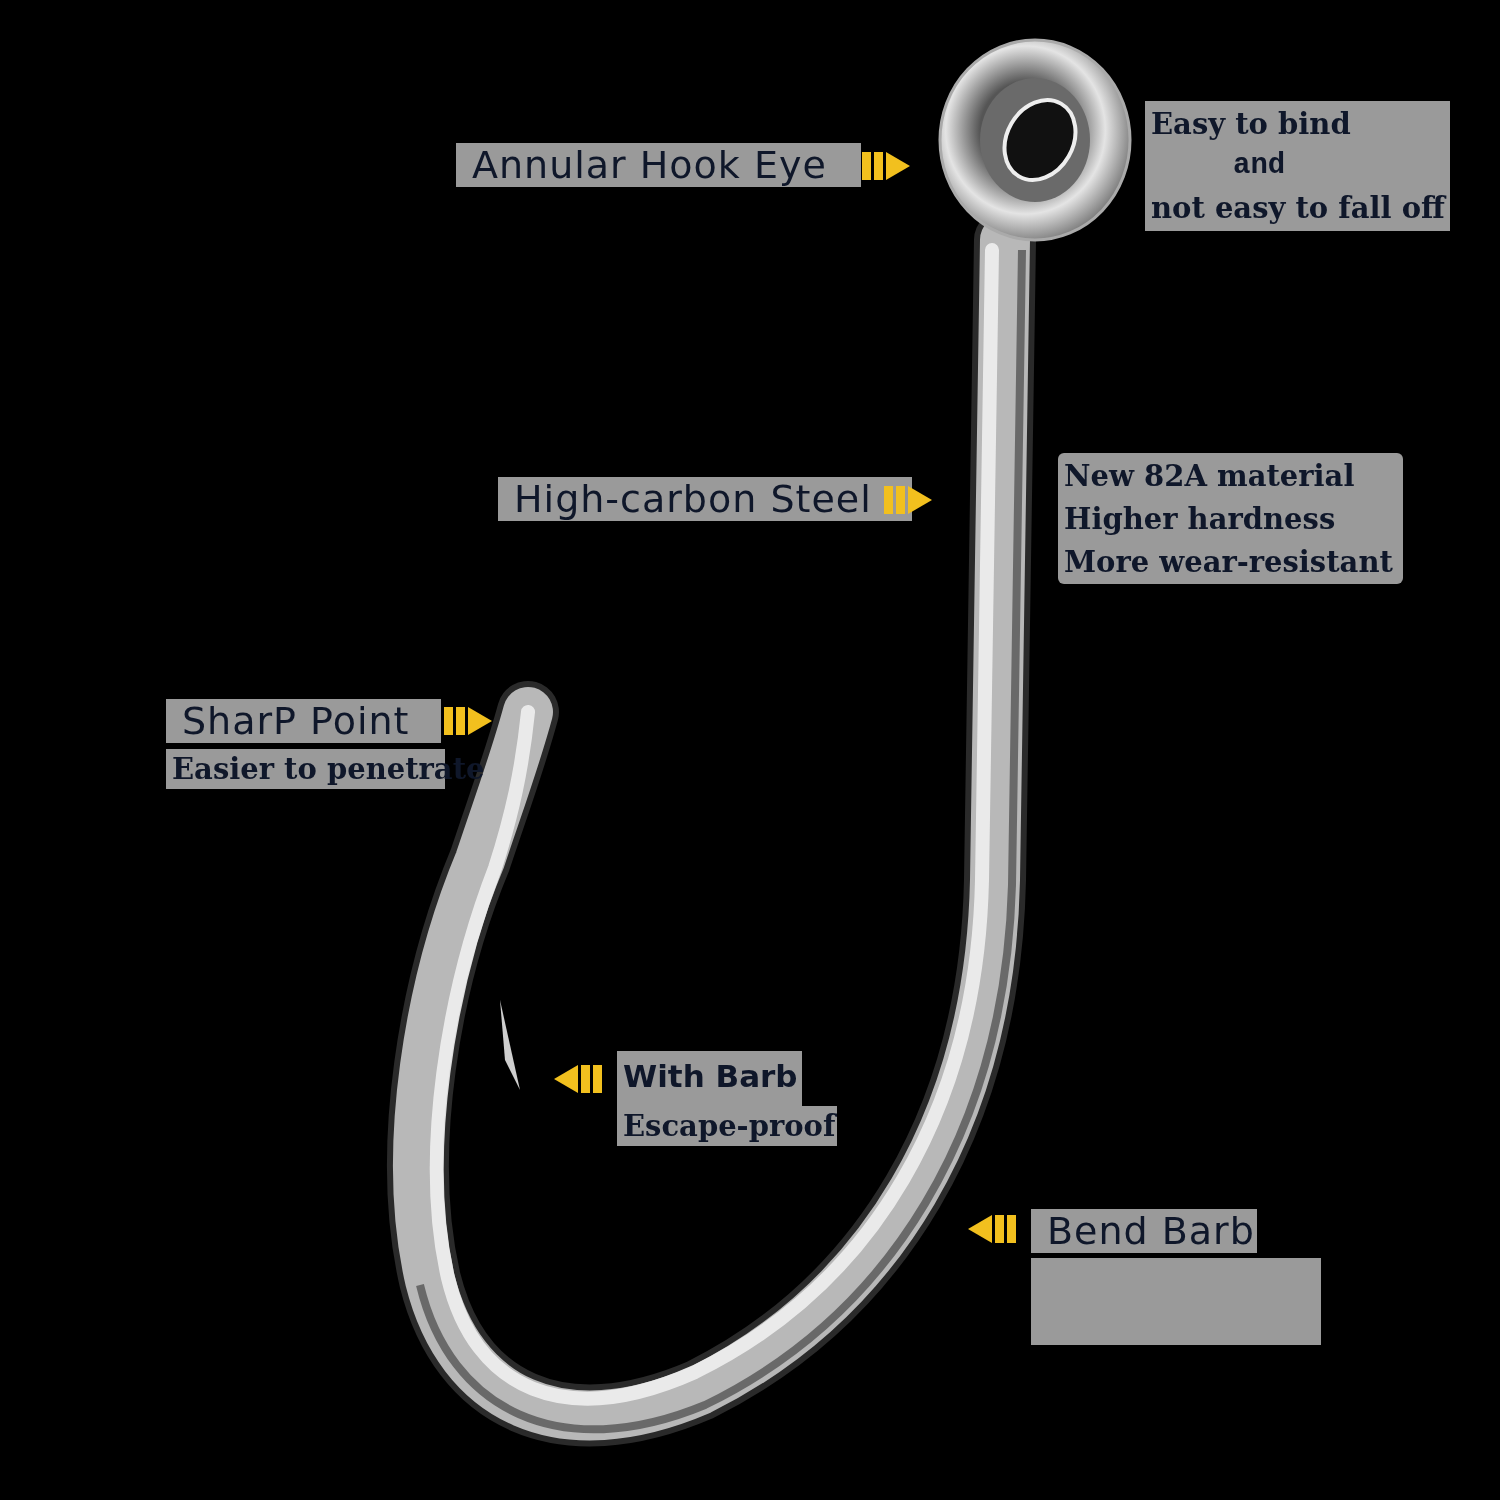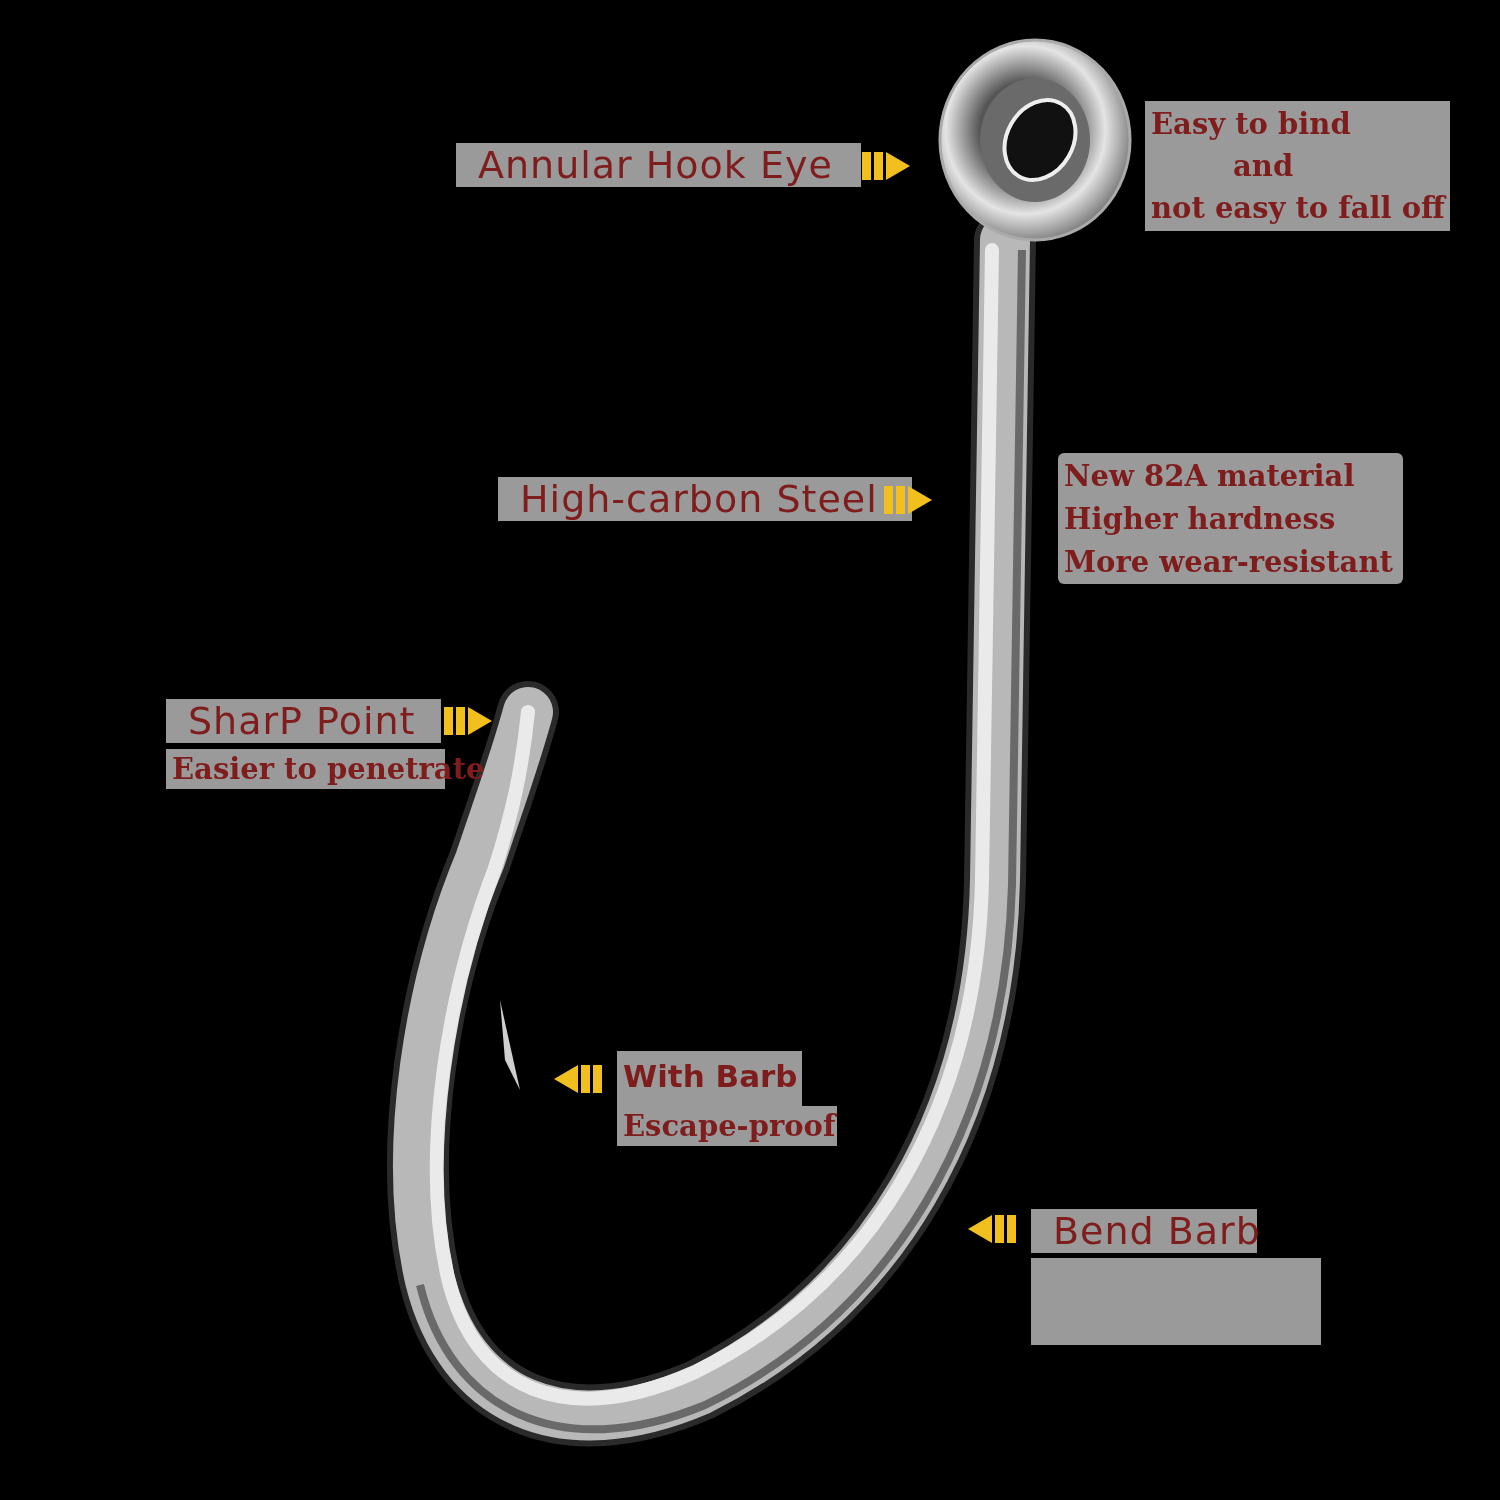--- a/index.html
+++ b/index.html
@@ -1,19 +1,19 @@
 <!DOCTYPE html>
 <html><head>
 <meta charset="utf-8">
 <style>
   html, body { margin: 0; padding: 0; background: #000; }
   body { width: 1500px; height: 1500px; position: relative; overflow: hidden; font-family: "DejaVu Sans", sans-serif; }
   .hook-svg { position: absolute; left: 0; top: 0; width: 1500px; height: 1500px; }
-  .label { position: absolute; background: #9a9a9a; color: #7f1d1d; white-space: nowrap; box-sizing: border-box; }
-  .title { font-family: "DejaVu Sans", sans-serif; font-weight: normal; letter-spacing: 1px; padding: 0 22px; line-height: 1; display: flex; align-items: center; }
+  .label { position: absolute; background: #9a9a9a; color: #0f172a; white-space: nowrap; box-sizing: border-box; }
+  .title { font-family: "DejaVu Sans", sans-serif; font-weight: normal; letter-spacing: 1px; padding: 0 16px; line-height: 1; display: flex; align-items: center; }
   .desc { font-family: "DejaVu Serif", serif; font-weight: bold; padding: 2px 6px; }
   .arrow { position: absolute; display: flex; align-items: center; }
   .arrow .bar { width: 9px; height: 28px; background: #f2c01e; margin-right: 3px; }
   .arrow .tri-r { width: 0; height: 0; border-top: 14px solid transparent; border-bottom: 14px solid transparent; border-left: 24px solid #f2c01e; }
   .arrow .tri-l { width: 0; height: 0; border-top: 14px solid transparent; border-bottom: 14px solid transparent; border-right: 24px solid #f2c01e; margin-right: 3px; }
 </style>
 </head>
 <body>
 
 <svg class="hook-svg" viewBox="0 0 1500 1500">
@@ -51,21 +51,21 @@
 <div class="label title" style="left:456px; top:143px; width:405px; height:44px; font-size:38px;">
   <span>Annular Hook Eye</span>
 </div>
 <div class="arrow" style="left:862px; top:152px;">
   <div class="bar"></div>
     <div class="bar"></div>
     <div class="tri-r"></div>
 </div>
 <div class="label desc" style="left:1145px; top:101px; width:305px; height:130px; font-size:29px; line-height:42px;">
   <div>Easy to bind</div>
-  <div style="padding-left:82px;">and</div>
+  <div style="padding-left:82px;font-family:Liberation Mono, monospace;">and</div>
   <div>not easy to fall off</div>
 </div>
 
 <div class="label title" style="left:466px; top:477px; width:414px; height:44px; font-size:38px;margin-left:32px;">
   <span>High-carbon Steel</span>
 </div>
 <div class="arrow" style="left:884px; top:486px;">
   <div class="bar"></div>
     <div class="bar"></div>
     <div class="tri-r"></div>

